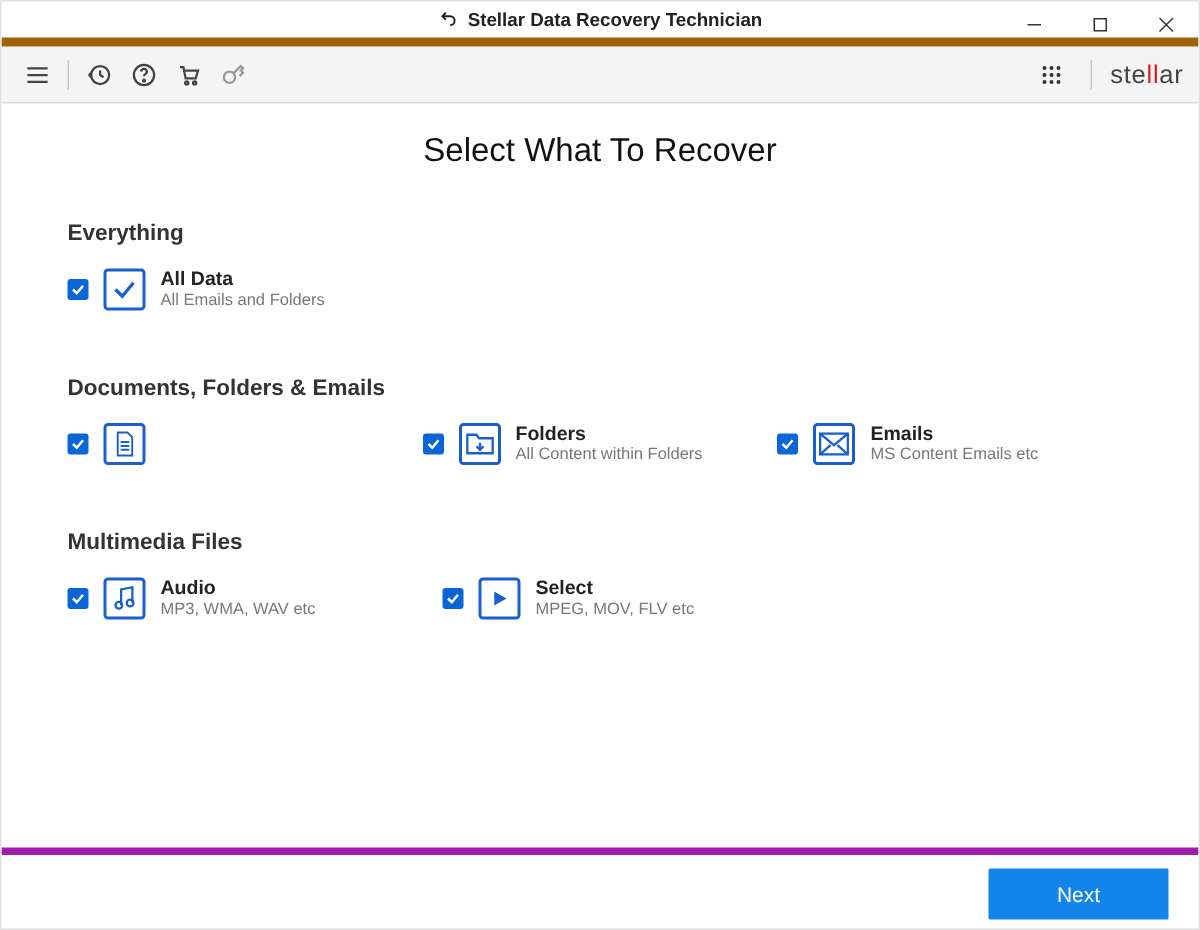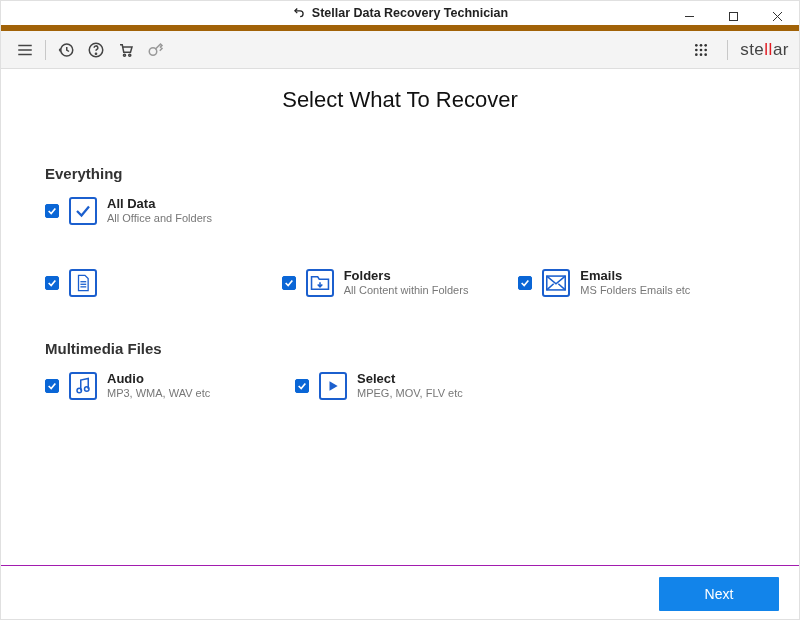--- a/index.html
+++ b/index.html
@@ -94,21 +94,21 @@
   .content {
     padding: 18px 44px 0 44px;
     height: calc(620px - 30px - 38px - 56px);
     overflow: auto;
   }
   .page-title {
     text-align: center;
     font-size: 22px;
     font-weight: 400;
     color: #111;
-    margin-bottom: 52px;
+    margin-bottom: 34px;
   }
   .section { margin-bottom: 42px; }
   .section-title {
     font-size: 15px;
     color: #333;
     margin-bottom: 14px;
     font-weight: 700;
   }
   .option-row {
     display: flex;
@@ -144,21 +144,21 @@
     color: #1b5fce;
     flex-shrink: 0;
   }
   .opt-texts { display:flex; flex-direction:column; line-height:1.25; }
   .opt-title { font-size: 13px; color: #222; font-weight: 600; }
   .opt-sub { font-size: 11px; color: #777; }
 
   
   .footer {
     height: 56px;
-    border-top: 1px solid #a21caf;
+    border-top: 5px solid #a21caf;
     display: flex;
     align-items: center;
     justify-content: flex-end;
     padding: 0 20px;
   }
   .next-btn {
     background: #1284ea;
     color: #ffffff;
     border: none;
     width: 120px;
@@ -272,27 +272,28 @@
               <polyline points="4 12 10 18 20 6"></polyline>
             </svg>
         </div>
         <div class="opt-icon">
           <svg width="18" height="18" viewBox="0 0 24 24" fill="none" stroke="#1b5fce" stroke-width="3">
               <polyline points="4 12 10 18 20 6"></polyline>
             </svg>
         </div>
         <div class="opt-texts">
           <span class="opt-title">All Data</span>
-          <span class="opt-sub">All Office and Folders</span>
+          <span class="opt-sub">All Emails and Folders</span>
         </div>
       </div>
     </div>
   </div>
 
   <div class="section">
+    <div class="section-title">Documents, Folders &amp; Emails</div>
     <div class="option-row">
       <div class="option">
         <div class="cbx">
             <svg width="10" height="10" viewBox="0 0 24 24" fill="none" stroke="#fff" stroke-width="4">
               <polyline points="4 12 10 18 20 6"></polyline>
             </svg>
           </div>
         <div class="opt-icon">
           <svg width="16" height="18" viewBox="0 0 24 28" fill="none" stroke="#1b5fce" stroke-width="2">
               <path d="M5 2h10l5 5v19H5z"></path>
@@ -326,21 +327,21 @@
             </svg>
           </div>
         <div class="opt-icon">
           <svg width="20" height="16" viewBox="0 0 26 20" fill="none" stroke="#1b5fce" stroke-width="2">
               <rect x="1" y="1" width="24" height="18"></rect>
               <path d="M1 1l12 10L25 1M1 19l9-8m15 8l-9-8"></path>
             </svg>
         </div>
         <div class="opt-texts">
           <span class="opt-title">Emails</span>
-          <span class="opt-sub">MS Folders Emails etc</span>
+          <span class="opt-sub">MS Content Emails etc</span>
         </div>
       </div>
     </div>
   </div>
 
   <div class="section">
     <div class="section-title">Multimedia Files</div>
     <div class="option-row">
       <div class="option">
         <div class="cbx">

